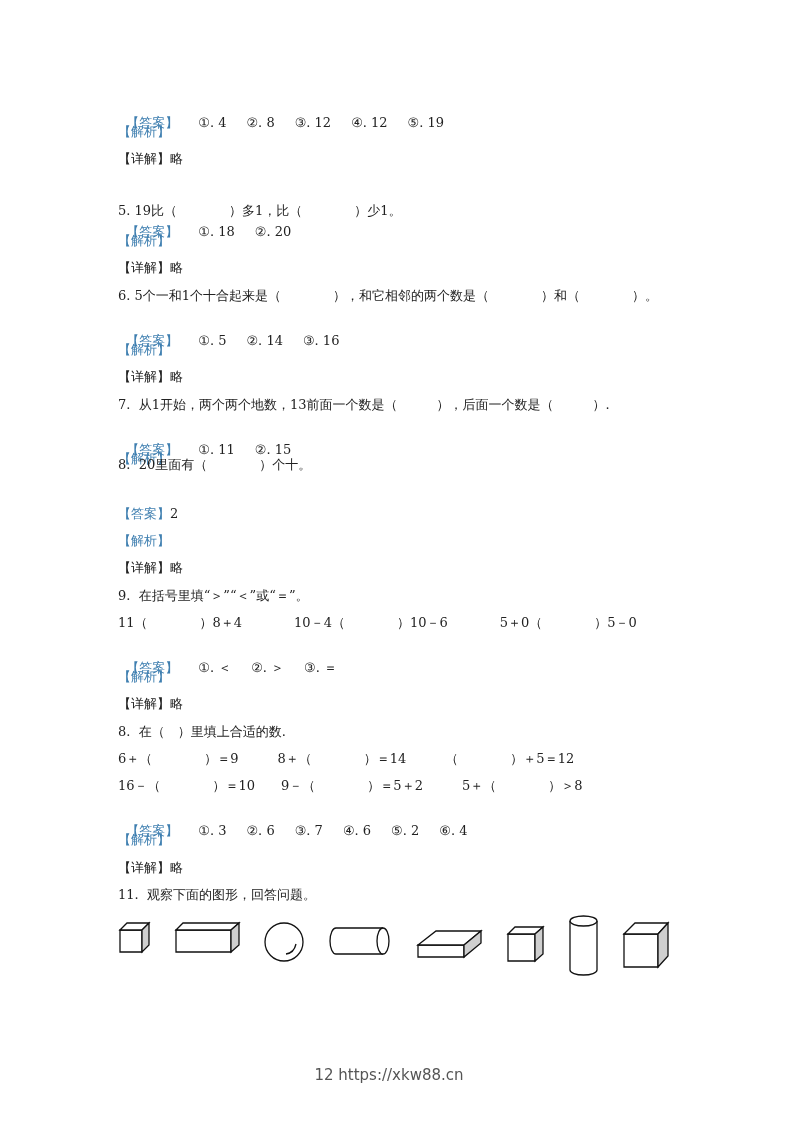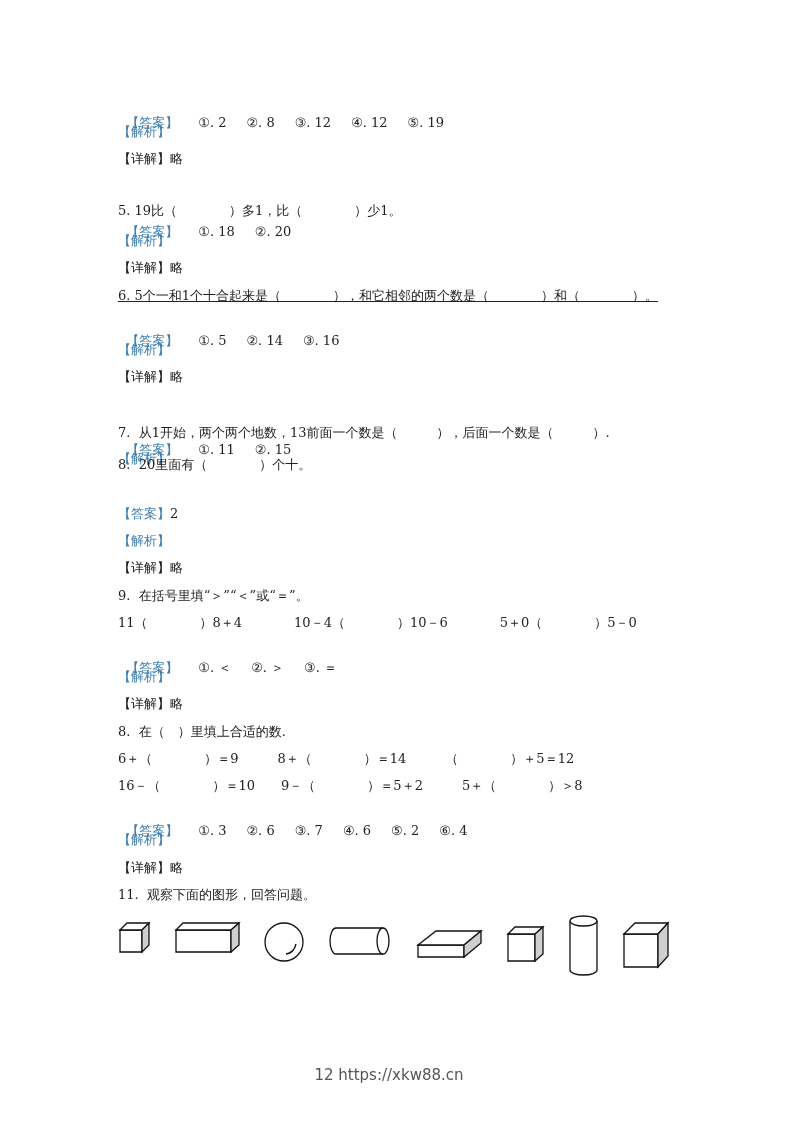--- a/index.html
+++ b/index.html
@@ -11,40 +11,40 @@
   .ans span.item { display: inline-block; margin-left: 20px; }
   .ans span.item:first-of-type { margin-left: 30px; }
   .shapes { position: absolute; left: 118px; top: 915px; width: 560px; height: 65px; }
   .footer { position: absolute; top: 1066px; left: 0; width: 778px; text-align: center;
             font-family: "DejaVu Sans", "Liberation Sans", sans-serif; font-size: 15px; color: #555; }
 </style>
 </head>
 <body>
 
 <div class="line ans" style="top:96px;">
-  <span class="lbl">【答案】</span><span class="item">①. 2</span><span class="item">②. 8</span><span class="item">③. 12</span><span class="item">④. 12</span><span class="item">⑤. 19</span>
+  <span class="lbl">【答案】</span><span class="item">①. 4</span><span class="item">②. 8</span><span class="item">③. 12</span><span class="item">④. 12</span><span class="item">⑤. 19</span>
 </div>
 <div class="line lbl" style="top:123px;">【解析】</div>
 <div class="line" style="top:150px;"><span class="blk">【详解】</span><span>略</span></div>
 
 <div class="line" style="top:178px;margin-top:24px;">5. 19比（　　　　）多1，比（　　　　）少1。</div>
 <div class="line ans" style="top:205px;">
   <span class="lbl">【答案】</span><span class="item">①. 18</span><span class="item">②. 20</span>
 </div>
 <div class="line lbl" style="top:232px;">【解析】</div>
 <div class="line" style="top:259px;"><span>【详解】</span><span>略</span></div>
 
-<div class="line" style="top:287px;text-decoration:underline;">6. 5个一和1个十合起来是（　　　　），和它相邻的两个数是（　　　　）和（　　　　）。</div>
+<div class="line" style="top:287px;">6. 5个一和1个十合起来是（　　　　），和它相邻的两个数是（　　　　）和（　　　　）。</div>
 <div class="line ans" style="top:314px;">
   <span class="lbl">【答案】</span><span class="item">①. 5</span><span class="item">②. 14</span><span class="item">③. 16</span>
 </div>
 <div class="line lbl" style="top:341px;">【解析】</div>
 <div class="line" style="top:368px;"><span>【详解】</span><span>略</span></div>
 
-<div class="line" style="top:396px;margin-top:28px;">7.  从1开始，两个两个地数，13前面一个数是（　　　），后面一个数是（　　　）.</div>
+<div class="line" style="top:396px;">7.  从1开始，两个两个地数，13前面一个数是（　　　），后面一个数是（　　　）.</div>
 <div class="line ans" style="top:423px;">
   <span class="lbl">【答案】</span><span class="item">①. 11</span><span class="item">②. 15</span>
 </div>
 <div class="line lbl" style="top:450px;">【解析】</div>
 
 <div class="line" style="top:456px;">8.  20里面有（　　　　）个十。</div>
 <div class="line" style="top:505px;"><span class="lbl">【答案】</span><span>2</span></div>
 <div class="line lbl" style="top:532px;">【解析】</div>
 <div class="line" style="top:559px;"><span>【详解】</span><span>略</span></div>
 

